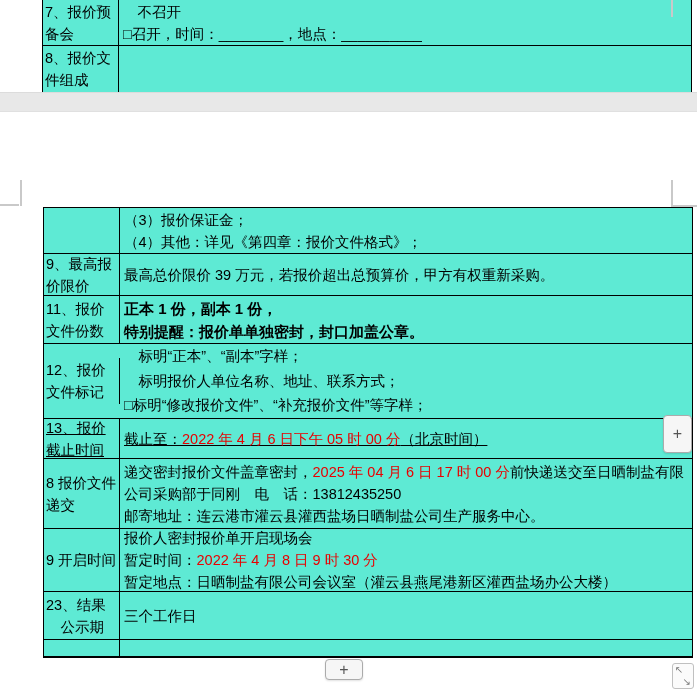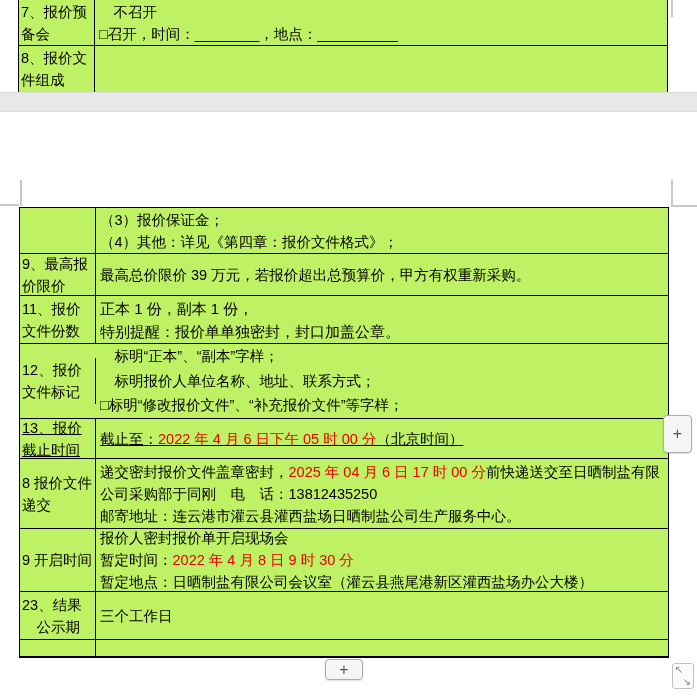--- a/index.html
+++ b/index.html
@@ -8,36 +8,36 @@
     background:#ffffff;color:#000;
     font-family:"Liberation Sans","DejaVu Sans",sans-serif;
     font-size:14.5px;line-height:22px;
   }
   
   .pagebreak{position:absolute;left:0;top:92px;width:697px;height:20px;
     background:#e8e8e8;border-top:1px solid #dcdcdc;border-bottom:1px solid #e0e0e0;box-sizing:border-box;}
   
   .mark{position:absolute;background:#c9c9c9;}
   
-  .tbl{position:absolute;box-sizing:border-box;background:#bef264;}
+  .tbl{position:absolute;box-sizing:border-box;background:#5eead4;margin-left:24px;}
   .tbl-top{left:18px;top:0;width:650px;height:92px;
     border-left:1.5px solid #000;border-right:1.5px solid #000;overflow:hidden;}
   .tbl-bottom{left:19px;top:207px;width:650px;height:451px;
     border:1.5px solid #000;border-bottom:2px solid #000;overflow:hidden;}
   .row{display:flex;box-sizing:border-box;border-bottom:1.5px solid #000;}
   .row.noline{border-bottom:none;flex-direction:column;}
   .lbl{width:76px;flex:0 0 76px;border-right:1.5px solid #000;box-sizing:border-box;
     padding:1px 2px;white-space:pre-line;display:flex;flex-direction:column;justify-content:center;}
   .lbl.top{justify-content:flex-start;}
   .cnt{flex:1;min-width:0;padding:1px 4px;display:flex;flex-direction:column;justify-content:center;}
   .cnt.top{justify-content:space-between;}
   .r7t{height:45.5px;}  .r8t{height:48px;}
   .r0{height:46px;} .r1{height:42px;} .r2{height:48px;} .r3{height:75px;align-items:center;}
   .r4{height:40px;text-decoration:underline;} .r5{height:70px;} .r6{height:63px;} .r7{height:48px;} .r8{height:19px;}
-  .bold{font-weight:400;font-size:15px;line-height:23px;}
+  .bold{font-weight:700;font-size:15px;line-height:23px;}
   .sp3{line-height:24.5px;}
   .red{color:#e90000;}
   
   .plusbtn{position:absolute;background:#f6f6f6;border:1px solid #ababab;border-radius:4px;
     color:#555;display:flex;align-items:center;justify-content:center;
     font-size:16px;line-height:1;box-shadow:0 1px 2px rgba(0,0,0,0.12);box-sizing:border-box;}
   .addcol{left:663px;top:415px;width:29px;height:38px;}
   .addrow{left:325px;top:659px;width:38px;height:21px;}
   .resizebtn{position:absolute;left:672px;top:663px;width:22px;height:26px;
     background:#fbfbfb;border:1px solid #c0c0c0;border-radius:3px;box-sizing:border-box;}

